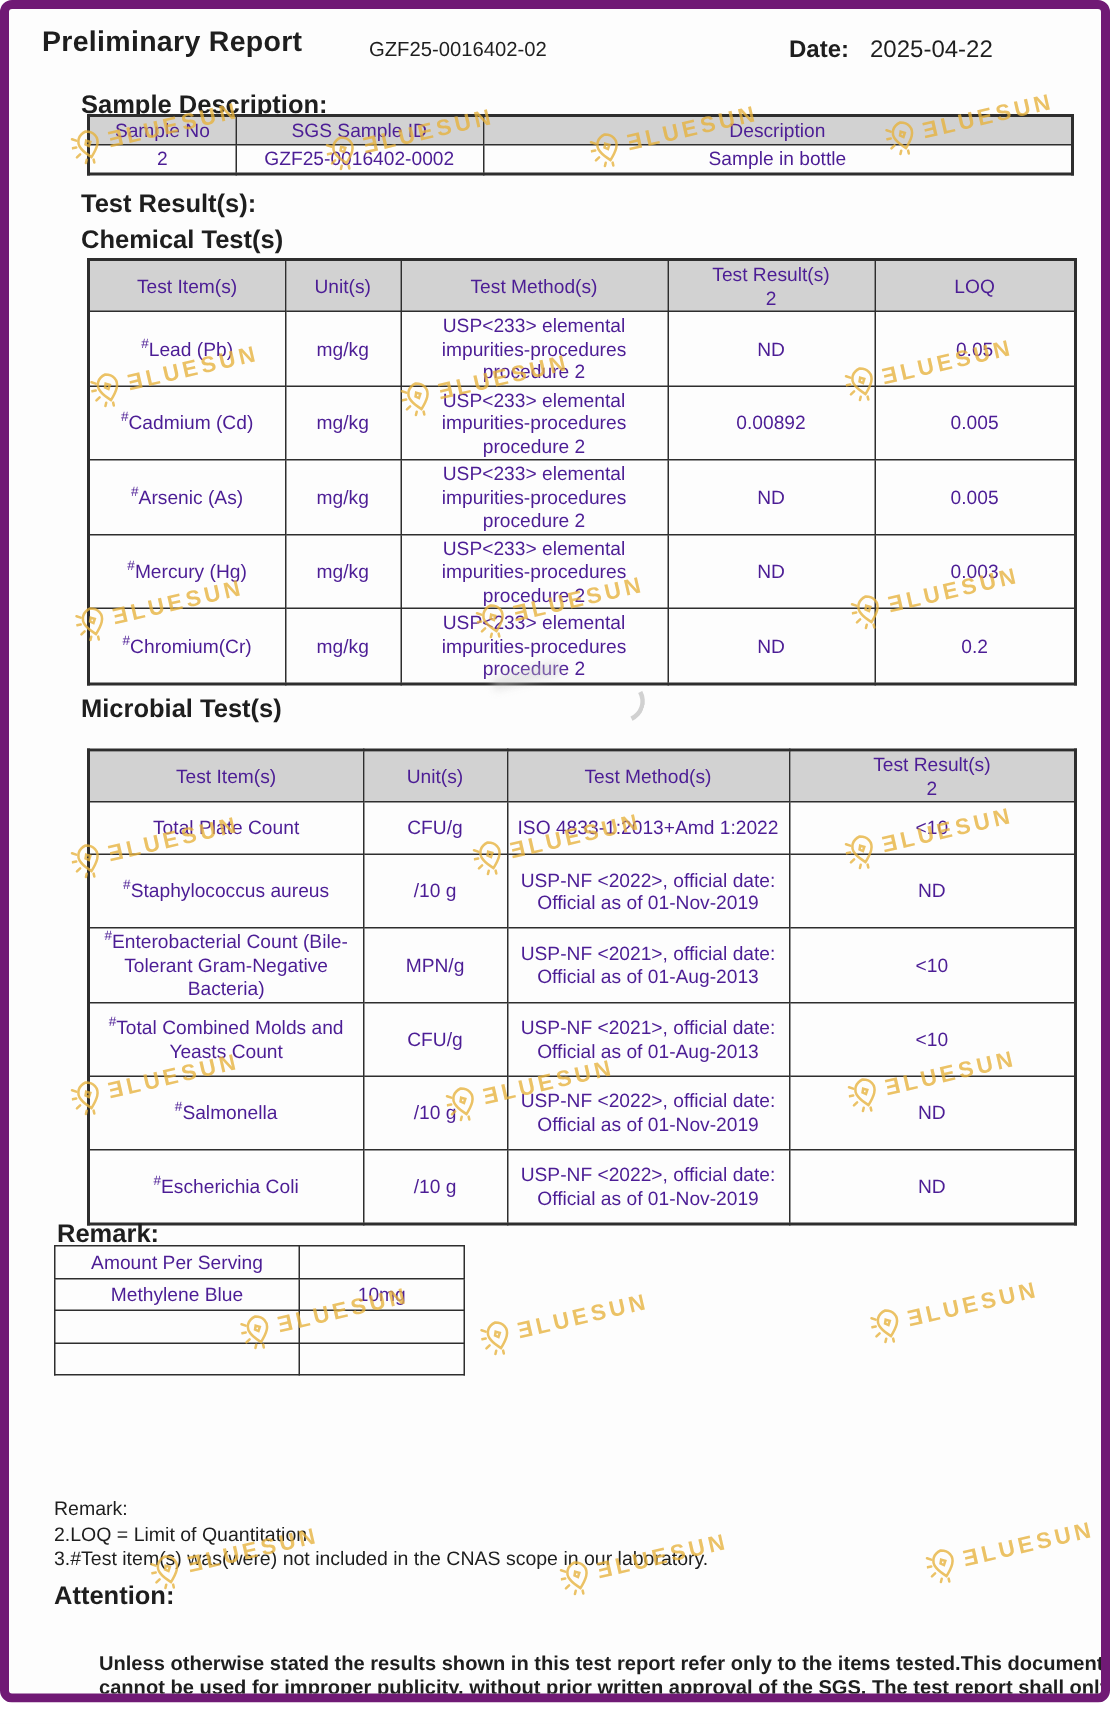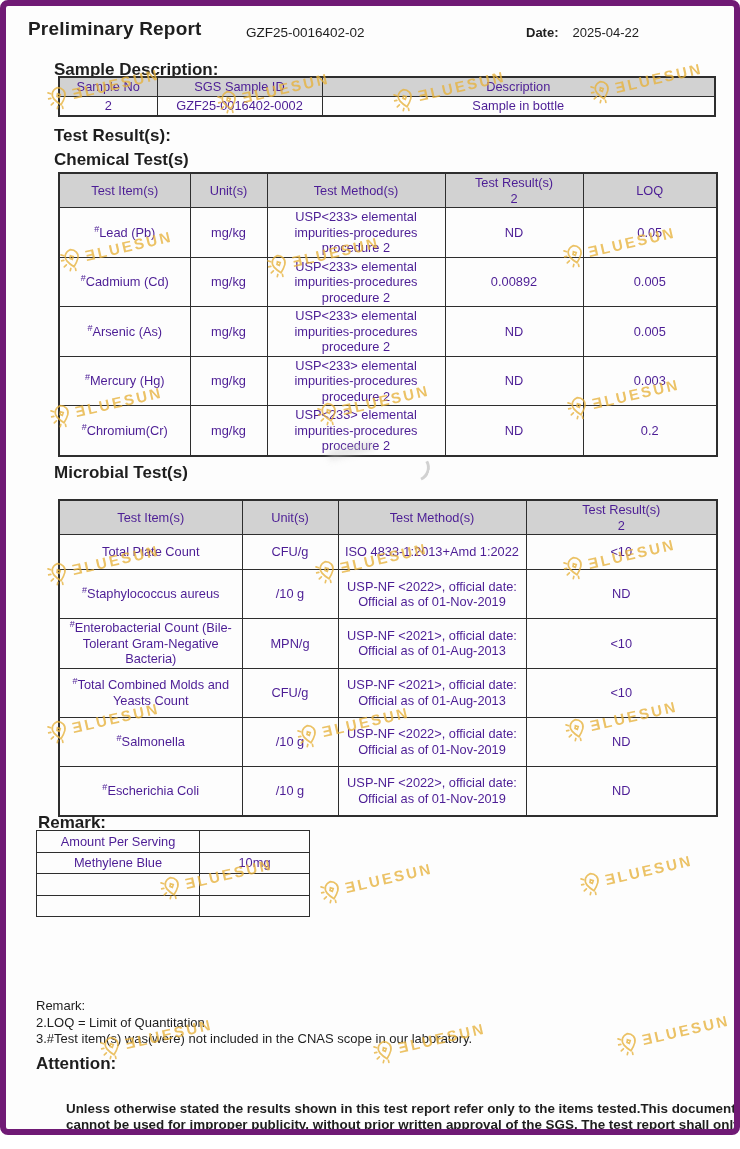--- a/index.html
+++ b/index.html
@@ -10,21 +10,21 @@
     box-sizing:border-box;
     font-family:"Liberation Sans", sans-serif;
     color:#1e1e1e;
     overflow:hidden;
   }
   .abs { position:absolute; }
 
   
   .title { left:22px; top:12px; font-size:19px; font-weight:bold; letter-spacing:0.2px; }
   .report-no { left:240px; top:19px; font-size:13.5px; }
-  .date-wrap { left:520px; top:19px; font-size:13px; }
+  .date-wrap { left:520px; top:19px; font-size:16px; }
   .date-wrap .lbl { font-weight:bold; margin-right:14px; }
 
   .section-h { font-size:17px; font-weight:bold; }
 
   
   table.tbl { border-collapse:collapse; table-layout:fixed; font-size:12.8px; color:#4c1d95; }
   table.tbl th, table.tbl td {
     border:1px solid #2e2e2e; text-align:center; vertical-align:middle;
     padding:1px 3px; line-height:15.5px; overflow:hidden;
   }

